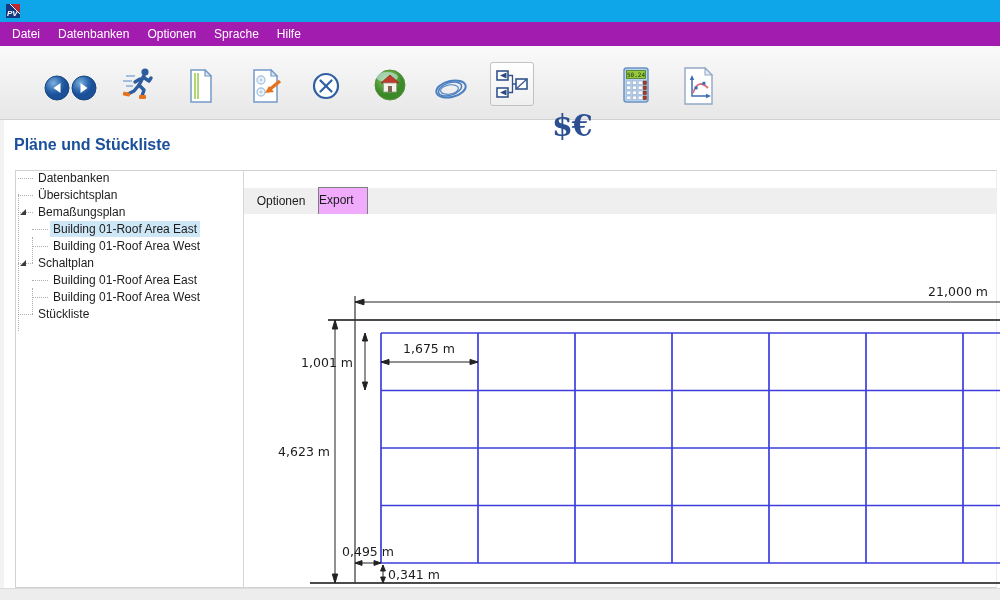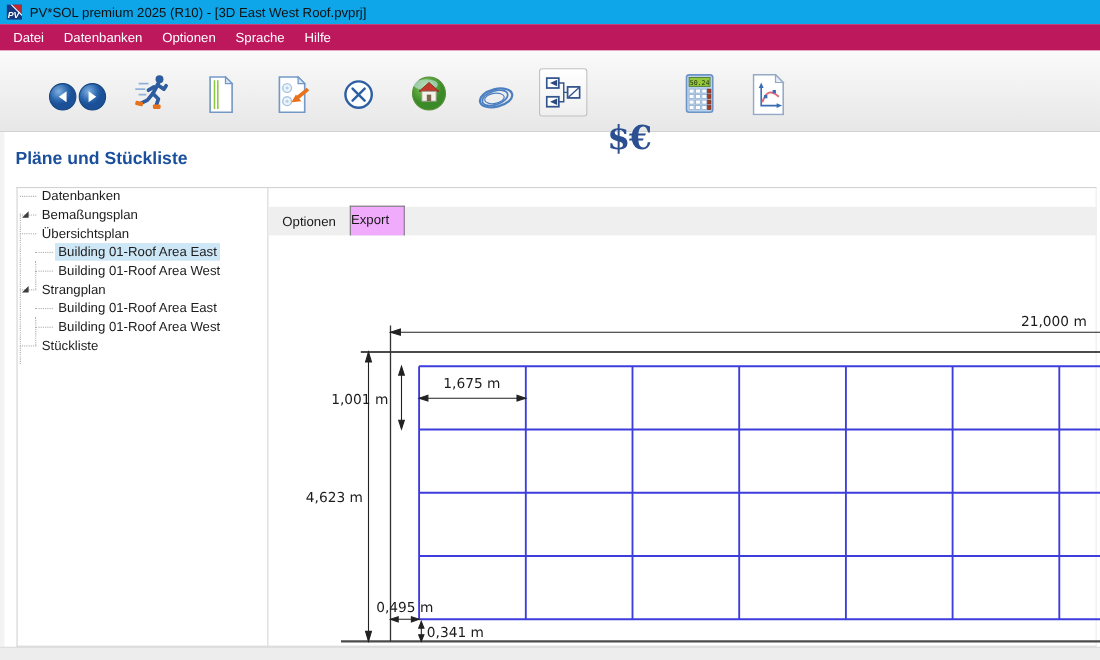--- a/index.html
+++ b/index.html
@@ -6,21 +6,21 @@
   html,body { background:#888; }
   .window {
     position:relative; width:1000px; height:600px; background:#fff;
     font-family:"Liberation Sans", sans-serif; overflow:hidden;
   }
   
   .titlebar { position:absolute; left:0; top:0; width:1000px; height:22px; background:#0ea5e9; }
   .app-icon { position:absolute; left:6px; top:4px; width:14px; height:14px; }
   .title-text { position:absolute; left:27px; top:4px; font-size:12px; color:#111; white-space:nowrap; }
   
-  .menubar { position:absolute; left:0; top:22px; width:1000px; height:24px; background:#be185d;
+  .menubar { position:absolute; left:0; top:22px; width:1000px; height:24px; background:#a21caf;
              display:flex; align-items:center; padding-left:12px; gap:18px; }
   .menubar span { color:#fff; font-size:12px; cursor:default; }
   
   .toolbar { position:absolute; left:0; top:46px; width:1000px; height:74px;
              background:linear-gradient(#fafafa,#e7e7e7); border-bottom:1px solid #d2d2d2; }
   .tb { position:absolute; }
   .tb-btn-active { position:absolute; left:490px; top:16px; width:44px; height:44px;
              border:1px solid #c2c2c2; border-radius:3px; background:linear-gradient(#ffffff,#efefef);
              display:flex; align-items:center; justify-content:center; }
   .currency { position:absolute; left:552px; top:62px; font-family:"DejaVu Serif", serif;
@@ -71,21 +71,20 @@
 
 <div class="window">
 
   <div class="titlebar">
     <svg class="app-icon" viewBox="0 0 14 14">
       <rect x="0" y="0" width="14" height="14" fill="#16377e"></rect>
       <polygon points="5,0 14,0 14,9" fill="#c1272d"></polygon>
       <line x1="4" y1="0" x2="14" y2="10" stroke="#fff" stroke-width="1"></line>
       <text x="1" y="12" font-size="8" font-weight="bold" font-style="italic" fill="#fff" font-family="Liberation Sans, sans-serif">PV</text>
     </svg>
-    <span class="title-text">PV*SOL premium 2025 (R10) - [3D East West Roof.pvprj]</span>
   </div>
 
   <div class="menubar">
     <span>Datei</span>
     <span>Datenbanken</span>
     <span>Optionen</span>
     <span>Sprache</span>
     <span>Hilfe</span>
   </div>
 
@@ -219,25 +218,25 @@
   <div class="content-left-edge"></div>
   <div class="page-title">Pläne und Stückliste</div>
   <div class="groupbox"></div>
   <div class="vdivider"></div>
 
   <div class="tree">
     <div class="tree-vline"></div>
     <div class="tree-vline2"></div>
     <div class="tree-vline3"></div>
     <div class="tree-row lvl0"><span class="tree-label">Datenbanken</span></div>
+    <div class="tree-row lvl0"><span class="tree-label">Übersichtsplan</span></div>
     <div class="tree-row lvl0"><span class="expander"></span><span class="tree-label">Bemaßungsplan</span></div>
-    <div class="tree-row lvl0"><span class="tree-label">Übersichtsplan</span></div>
     <div class="tree-row lvl1 selected"><span class="tree-label">Building 01-Roof Area East</span></div>
     <div class="tree-row lvl1"><span class="tree-label">Building 01-Roof Area West</span></div>
-    <div class="tree-row lvl0"><span class="expander"></span><span class="tree-label">Strangplan</span></div>
+    <div class="tree-row lvl0"><span class="expander"></span><span class="tree-label">Schaltplan</span></div>
     <div class="tree-row lvl1"><span class="tree-label">Building 01-Roof Area East</span></div>
     <div class="tree-row lvl1"><span class="tree-label">Building 01-Roof Area West</span></div>
     <div class="tree-row lvl0"><span class="tree-label">Stückliste</span></div>
   </div>
 
   <div class="tabstrip"></div>
   <div class="tab-plain">Optionen</div>
   <div class="tab-open">Export</div>
 
   <svg class="plan-svg" width="756" height="374" viewBox="244 214 756 374">

